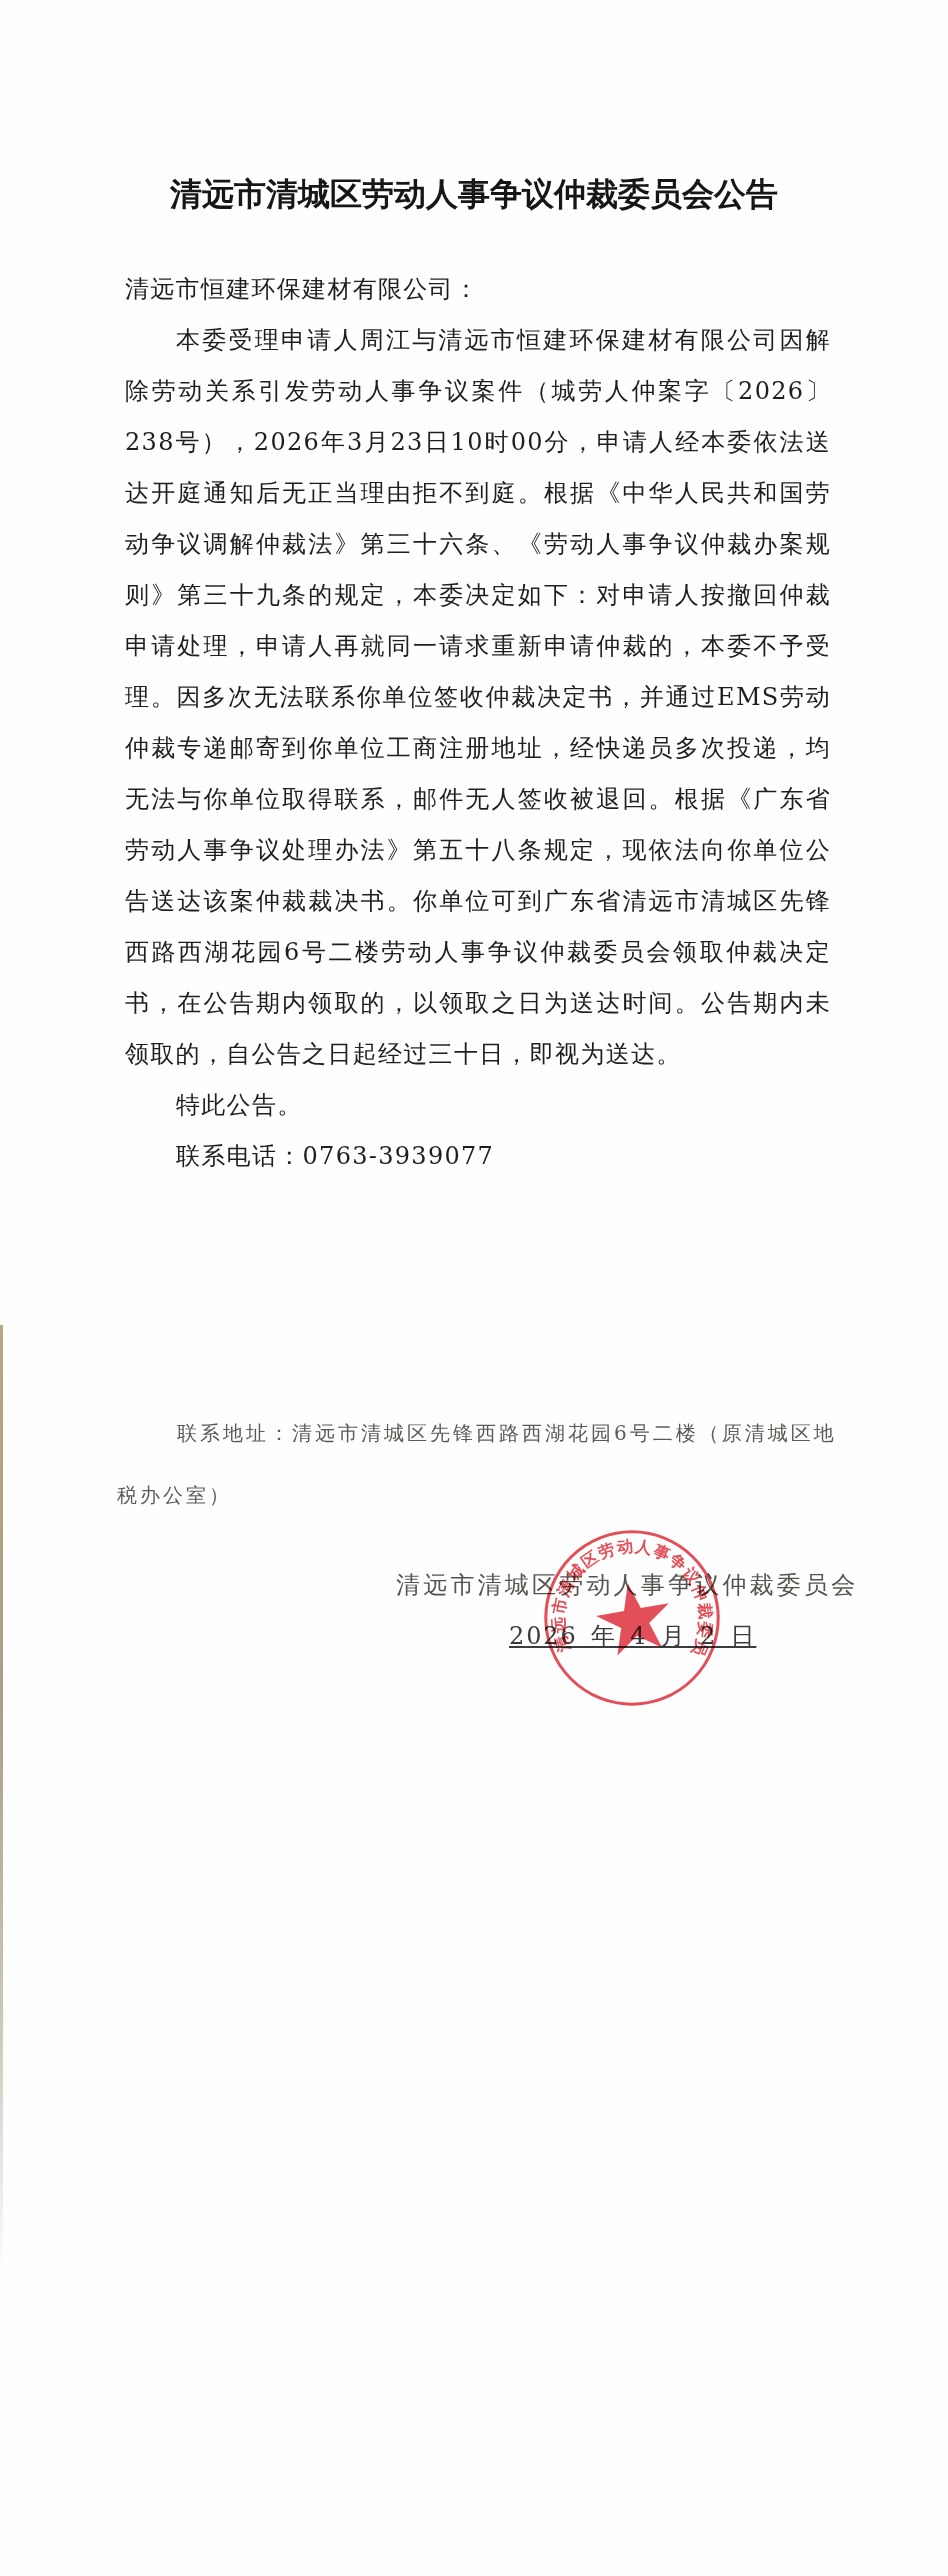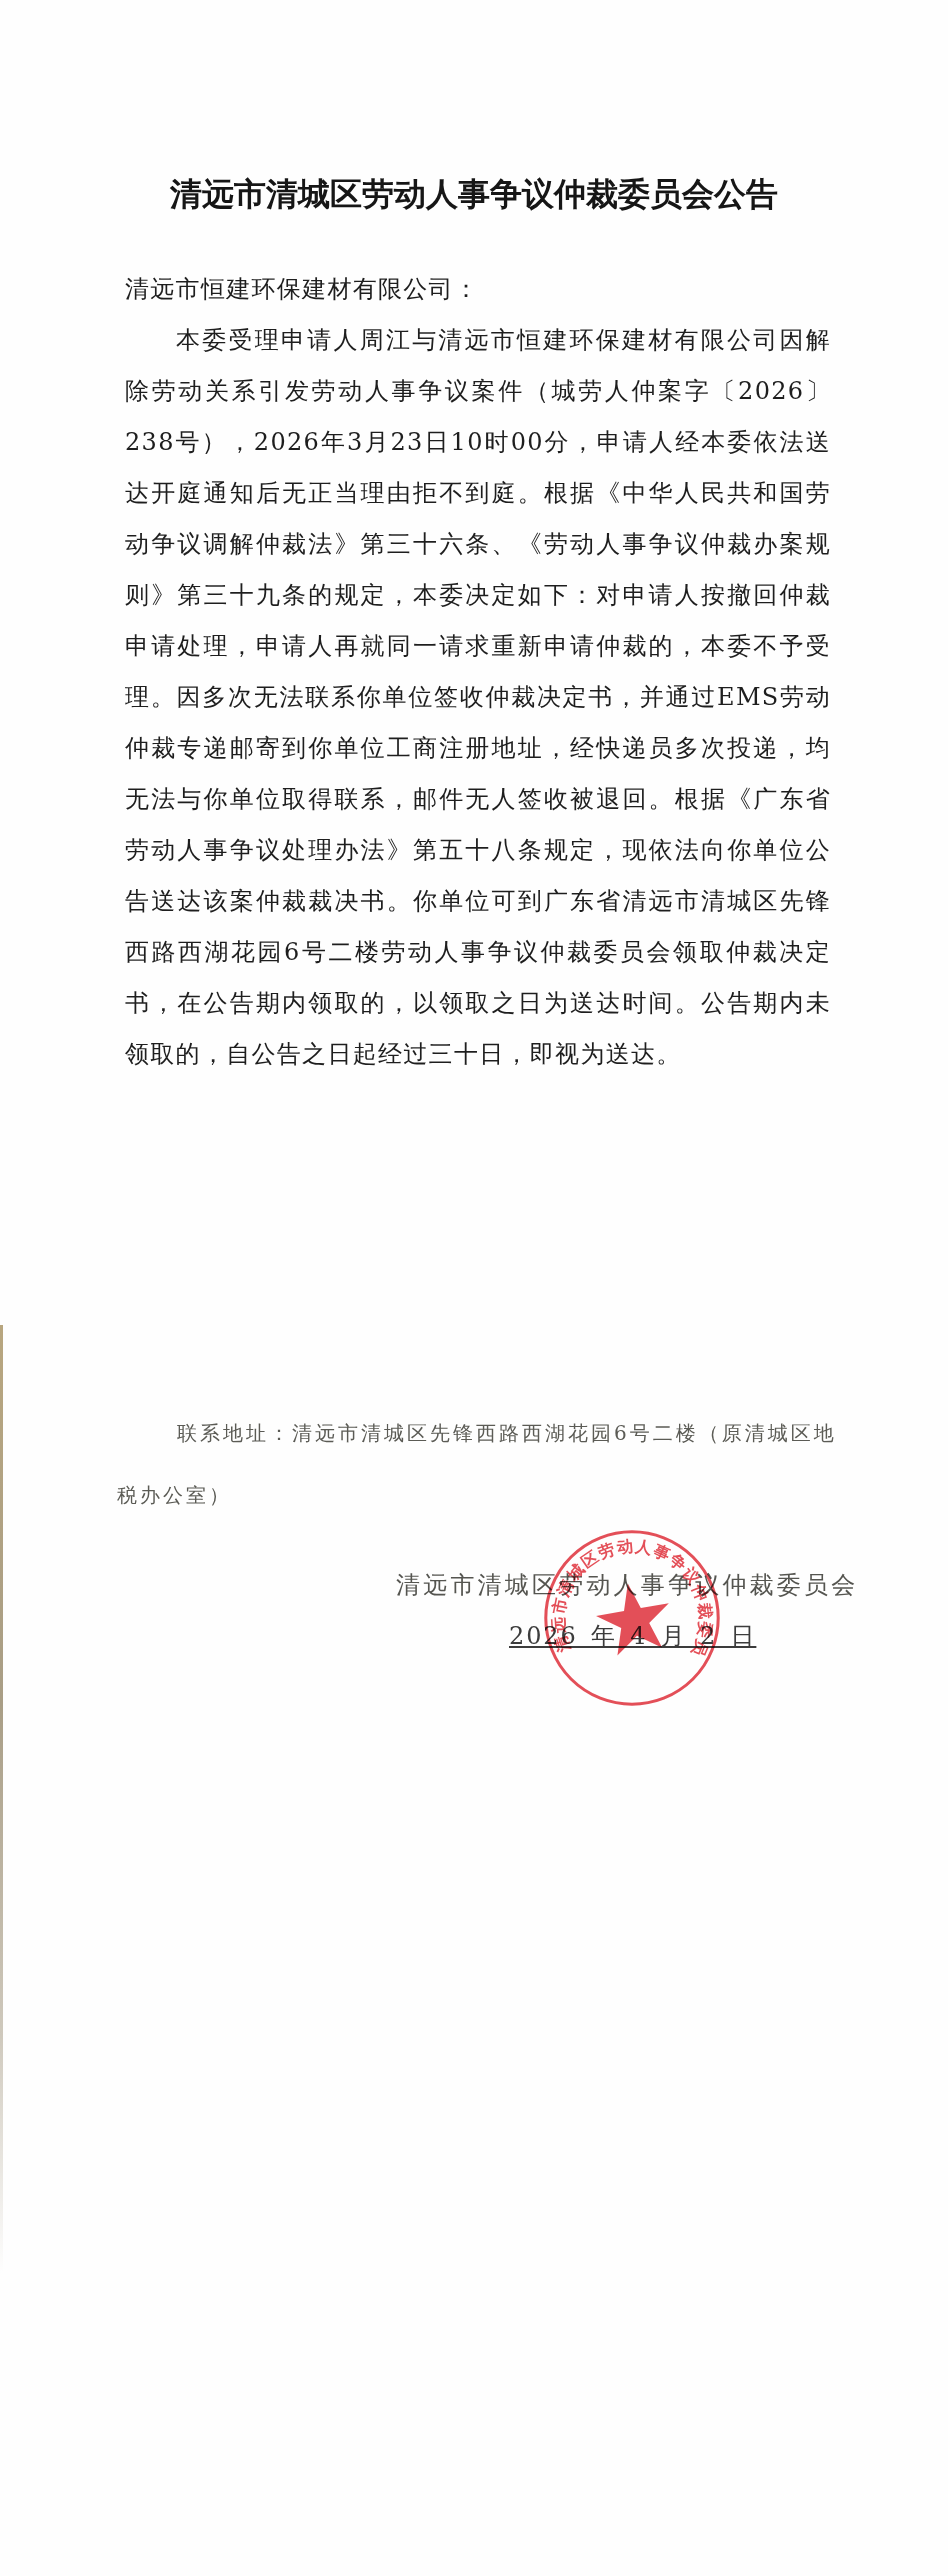--- a/index.html
+++ b/index.html
@@ -107,20 +107,22 @@
 <body>
 
 <div class="page">
   <div class="edge-strip"></div>
 
   <h1 class="title">清远市清城区劳动人事争议仲裁委员会公告</h1>
 
   <div class="body-block">
     <p class="salutation">清远市恒建环保建材有限公司：</p>
     <p class="para-indent">本委受理申请人周江与清远市恒建环保建材有限公司因解除劳动关系引发劳动人事争议案件（城劳人仲案字〔2026〕238号），2026年3月23日10时00分，申请人经本委依法送达开庭通知后无正当理由拒不到庭。根据《中华人民共和国劳动争议调解仲裁法》第三十六条、《劳动人事争议仲裁办案规则》第三十九条的规定，本委决定如下：对申请人按撤回仲裁申请处理，申请人再就同一请求重新申请仲裁的，本委不予受理。因多次无法联系你单位签收仲裁决定书，并通过EMS劳动仲裁专递邮寄到你单位工商注册地址，经快递员多次投递，均无法与你单位取得联系，邮件无人签收被退回。根据《广东省劳动人事争议处理办法》第五十八条规定，现依法向你单位公告送达该案仲裁裁决书。你单位可到广东省清远市清城区先锋西路西湖花园6号二楼劳动人事争议仲裁委员会领取仲裁决定书，在公告期内领取的，以领取之日为送达时间。公告期内未领取的，自公告之日起经过三十日，即视为送达。</p>
+    <p class="closing">特此公告。</p>
+    <p class="contact-phone"><span>联系电话：</span><span>0763-3939077</span></p>
   </div>
 
   <p class="address-block">联系地址：清远市清城区先锋西路西湖花园6号二楼（原清城区地税办公室）</p>
 
   <div class="signature">清远市清城区劳动人事争议仲裁委员会</div>
   <div class="sign-date">2026 年 4 月 2 日</div>
 
   <svg class="seal" viewBox="0 0 190 190" xmlns="http://www.w3.org/2000/svg">
     <defs>
       <path id="sealArc" d="M 30,128 A 72,72 0 1,1 160,128" fill="none"></path>

